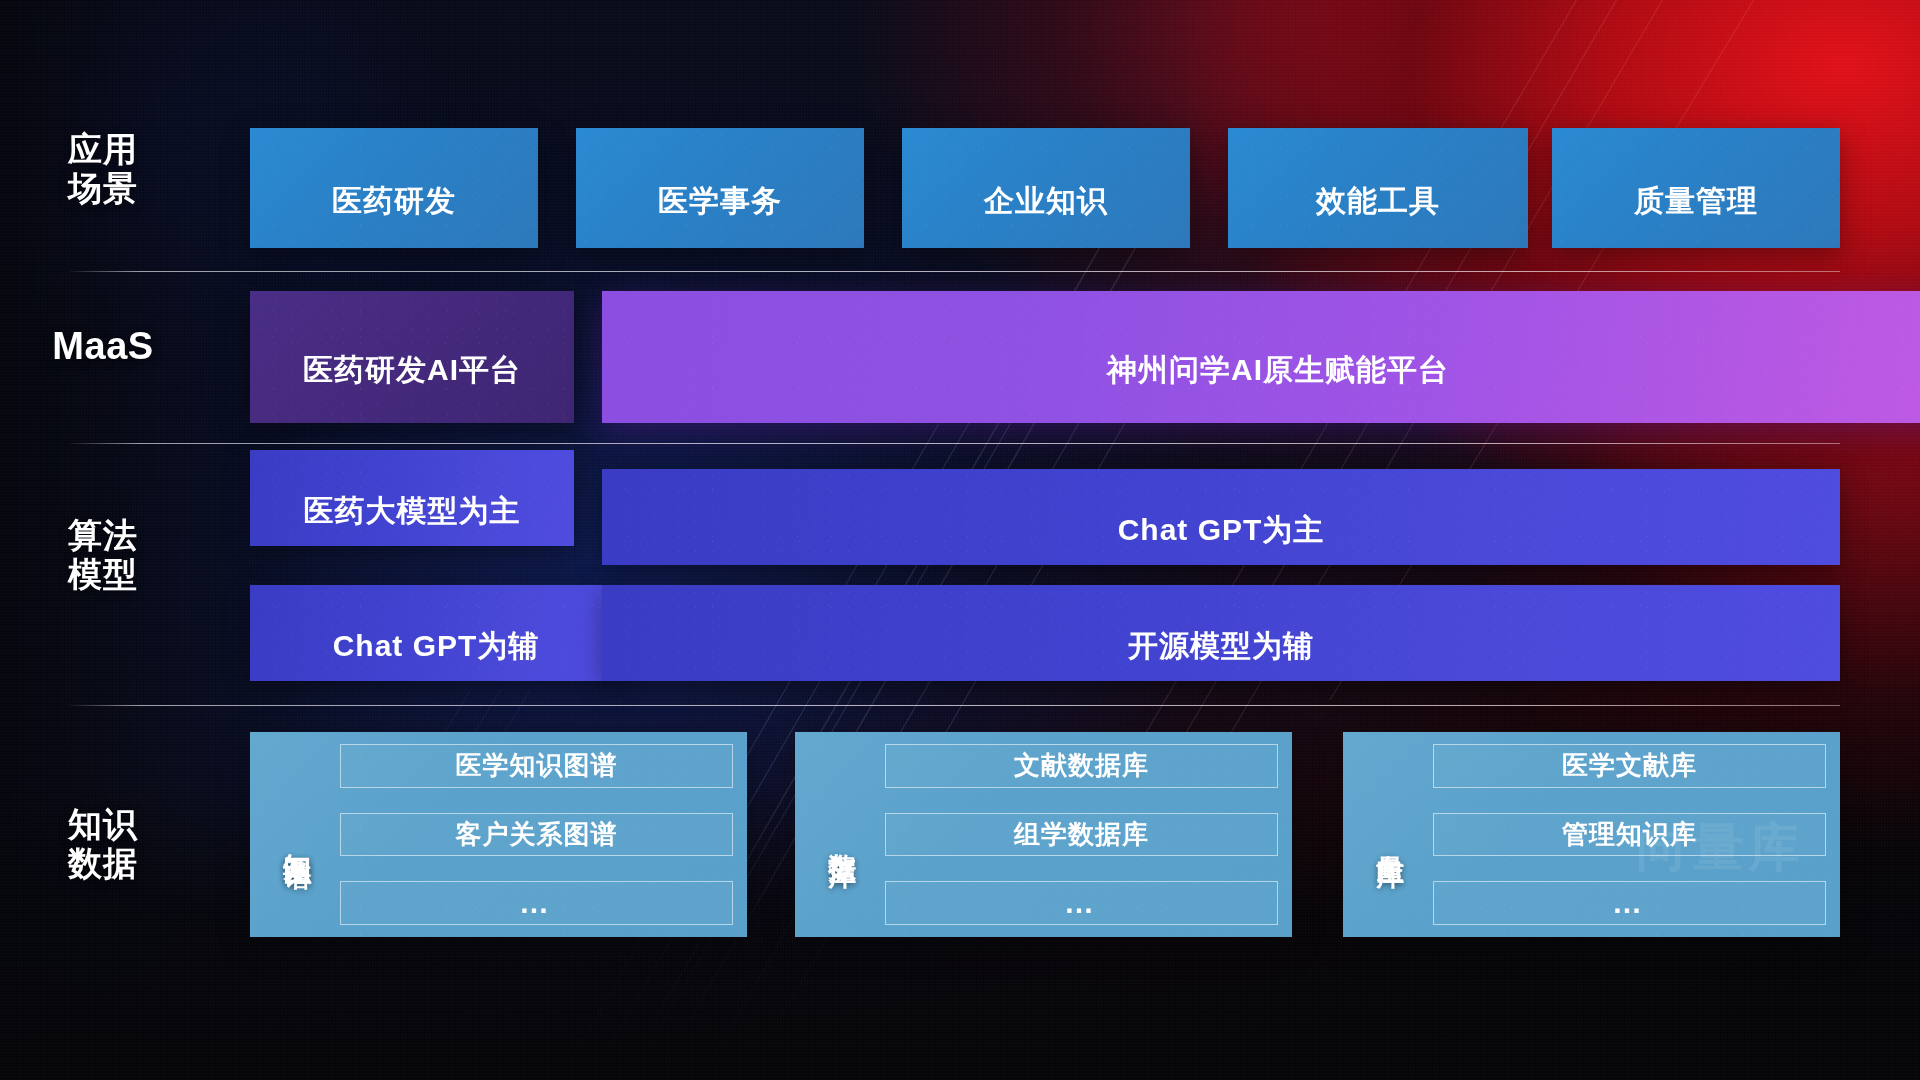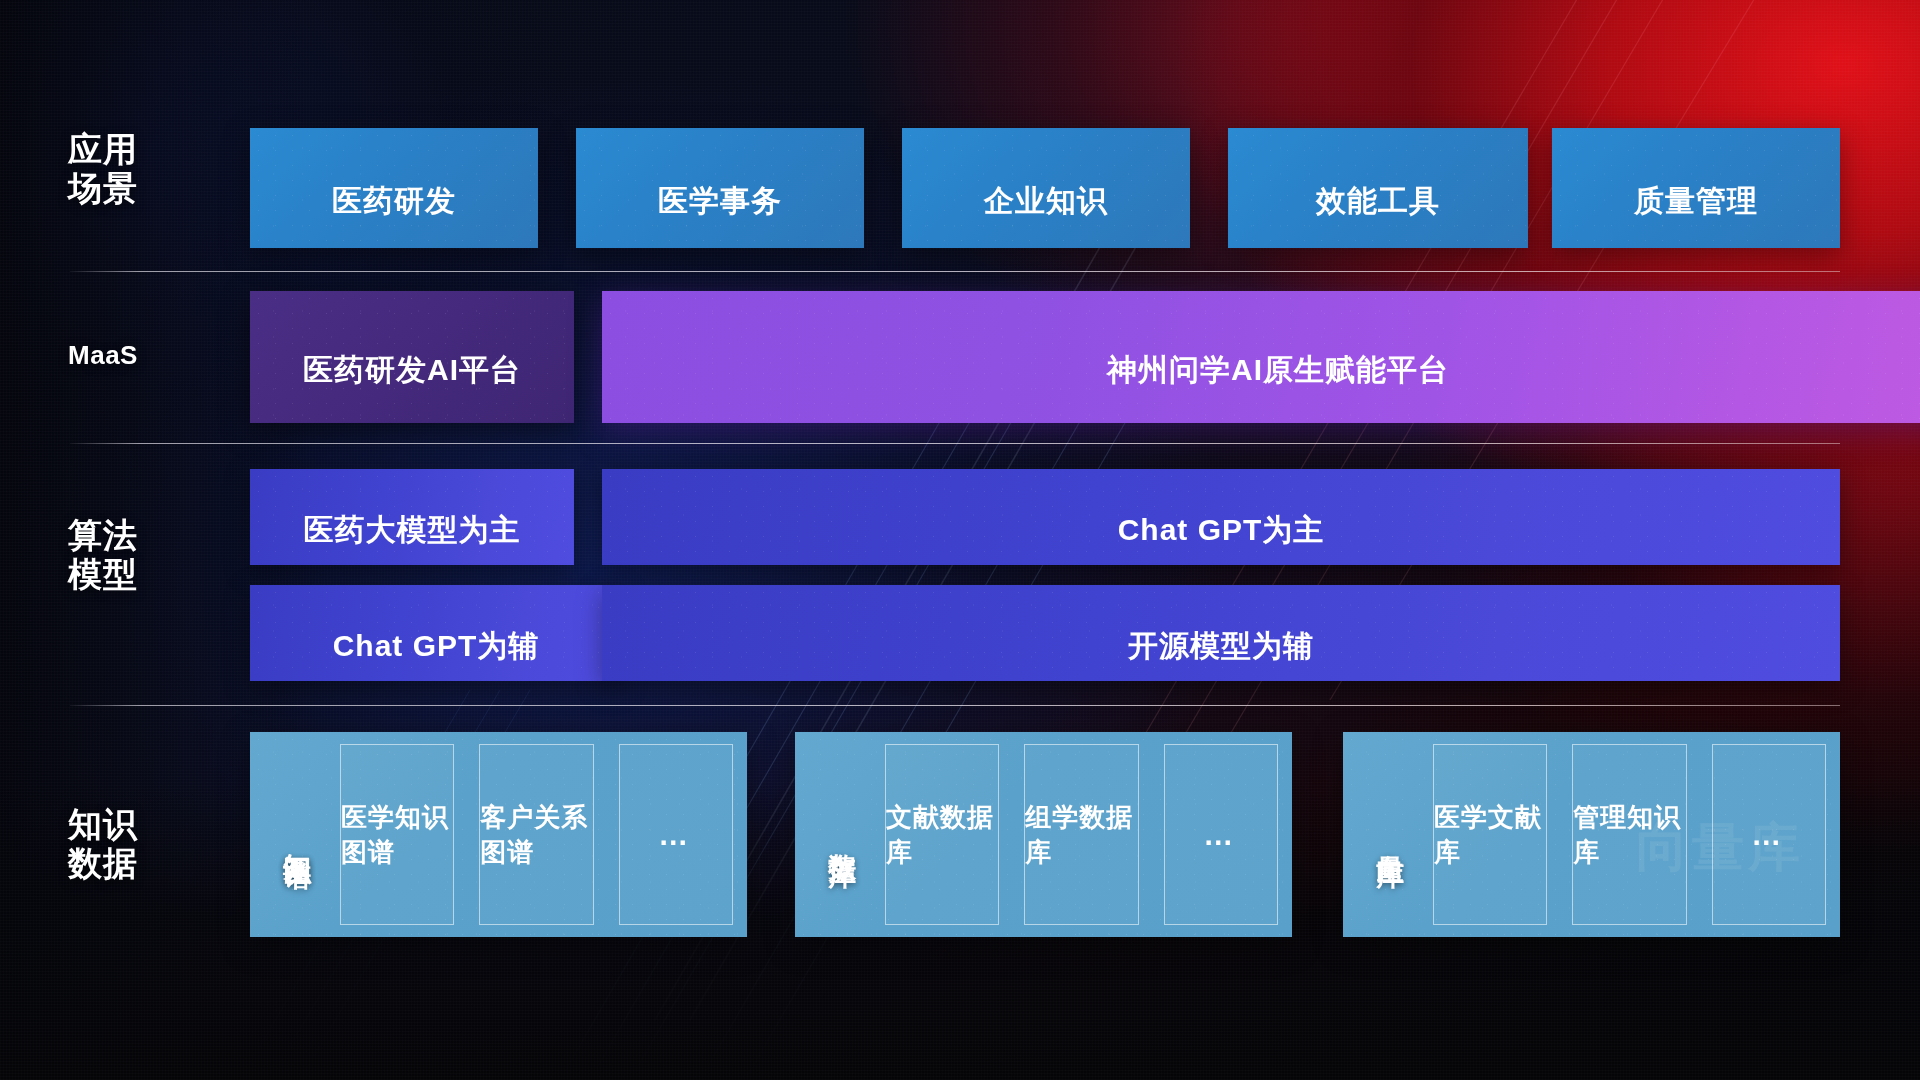--- a/index.html
+++ b/index.html
@@ -53,21 +53,21 @@
     width:150px;
     text-align:center;
     color:#ffffff;
     font-weight:700;
     font-size:34px;
     line-height:1.16;
     letter-spacing:1px;
     text-shadow:0 2px 10px rgba(0,0,0,.65);
     white-space:pre-line;
   }
-  .rowlabel.latin{ font-size:26px; letter-spacing:0.5px;margin-top:16px; }
+  .rowlabel.latin{ font-size:38px; letter-spacing:0.5px; }
 
   .divider{
     position:absolute; left:70px; width:1770px; height:1px;
     background:linear-gradient(to right, rgba(212,212,222,0.05) 0%, rgba(216,214,224,0.72) 4%, rgba(226,222,232,0.80) 45%, rgba(232,214,216,0.78) 82%, rgba(236,212,212,0.50) 100%);
   }
 
   
   .card{
     position:absolute;
     display:flex; align-items:center; justify-content:center;
@@ -131,21 +131,21 @@
     display:flex; align-items:center; justify-content:center;
     color:#fff; font-weight:700; font-size:28px;
     letter-spacing:2px;
     line-height:1.06;
     writing-mode:vertical-rl;
     text-orientation:upright;
     text-shadow:0 2px 6px rgba(0,0,0,.3);
   }
   .panel .items{
     flex:1 1 auto;
-    display:flex; flex-direction:row; justify-content:space-between;
+    display:flex; flex-direction:column; justify-content:space-between;
     gap:25px;
     padding-left:6px;
   }
   .panel .item{
     flex:1 1 0;
     border:1px solid rgba(255,255,255,.55);
     display:flex; align-items:center; justify-content:center;
     color:#fff; font-weight:700; font-size:26px; letter-spacing:1px;
     background:rgba(255,255,255,.035);
   }
@@ -229,21 +229,21 @@
     </div>
     <div class="card c-maas-right speck" style="left:602px; top:291px; width:1352px;">
       <span class="lbl">神州问学AI原生赋能平台</span>
     </div>
 
     <div class="divider" style="top:443px;"></div>
 
     <div class="rowlabel" style="left:28px; top:516px;">算法
 模型</div>
 
-    <div class="card c-alg speck" style="left:250px; top:469px; width:324px;">
+    <div class="card c-alg speck" style="left:250px; top:450px; width:324px;">
       <span class="lbl">医药大模型为主</span>
     </div>
     <div class="card c-alg speck" style="left:602px; top:469px; width:1238px;">
       <span class="lbl">Chat GPT为主</span>
     </div>
     <div class="card c-alg speck" style="left:250px; top:585px; width:372px;">
       <span class="lbl">Chat GPT为辅</span>
     </div>
     <div class="card c-alg speck" style="left:602px; top:585px; width:1238px;">
       <span class="lbl">开源模型为辅</span>

